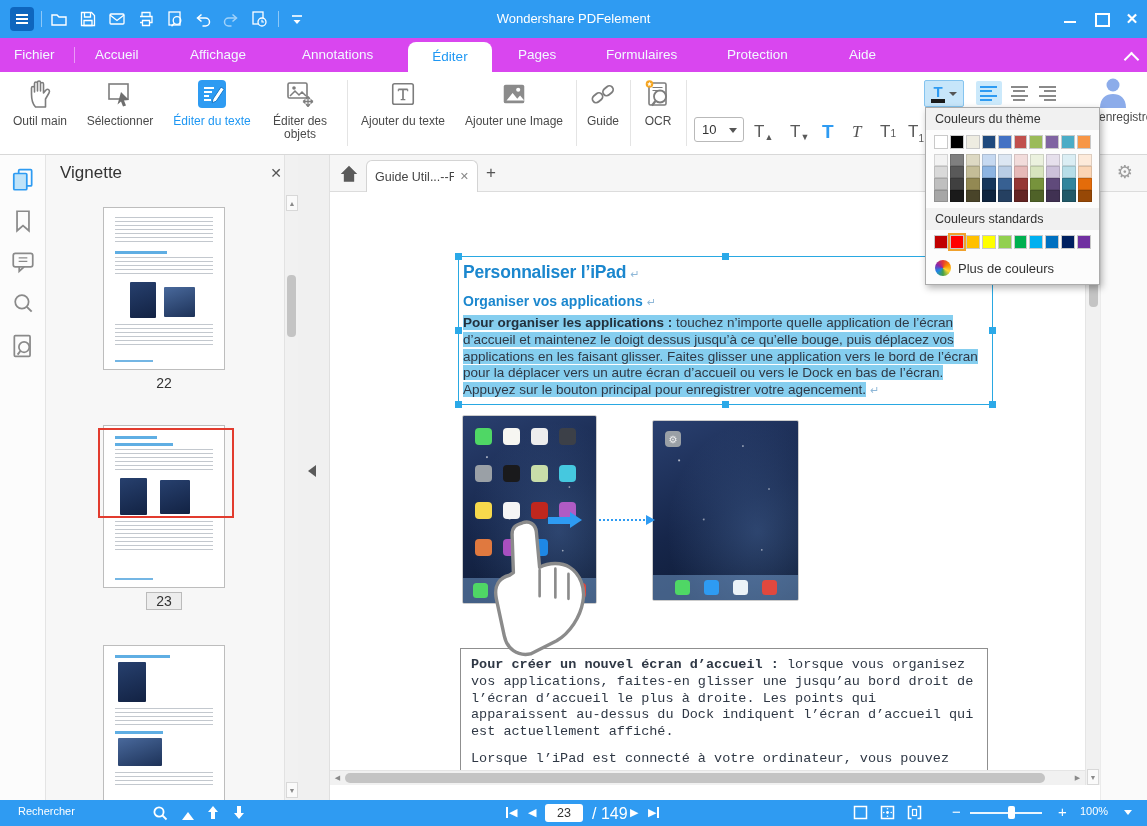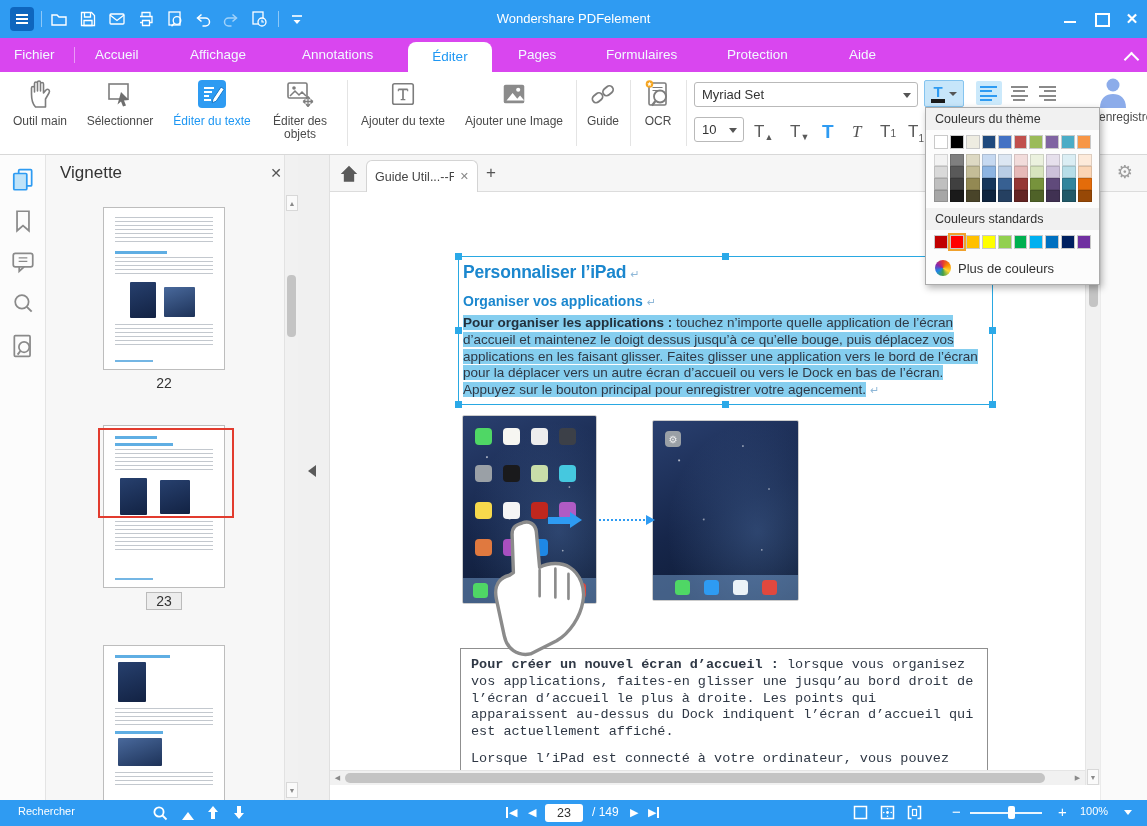--- a/index.html
+++ b/index.html
@@ -143,21 +143,21 @@
   #dotted-arrow .head{position:absolute;right:-10px;top:-6.5px;width:0;height:0;border-top:5.5px solid transparent;border-bottom:5.5px solid transparent;border-left:9px solid #2E9BF2;}
   #hand{position:absolute;left:148px;top:328px;width:118px;height:138px;z-index:6;}
 
   
   #statusbar{position:absolute;left:0;top:800px;width:100%;height:26px;background:#2F9BF2;color:#FFF;}
   #sb-search-label{position:absolute;left:18px;top:5px;font-size:11px;}
   .sb-ic{position:absolute;top:5px;width:16px;height:16px;}
   .sb-nav{position:absolute;top:6px;font-size:11px;color:#FFF;display:flex;align-items:center;}
   .sb-bar{display:inline-block;width:2px;height:11px;background:#FFF;}
   #page-input{position:absolute;left:545px;top:4px;width:38px;height:18px;background:#FFF;border-radius:3px;color:#333;font-size:12.5px;text-align:center;line-height:18px;}
-  #page-total{position:absolute;left:592px;top:5px;font-size:12px;}
+  #page-total{position:absolute;left:592px;top:5px;font-size:16px;}
   #zoom-minus{position:absolute;left:952px;top:3px;font-size:15px;}
   #zoom-track{position:absolute;left:970px;top:12px;width:72px;height:2px;background:rgba(255,255,255,.9);}
   #zoom-thumb{position:absolute;left:1008px;top:6px;width:7px;height:13px;background:#FFF;border-radius:2px;}
   #zoom-plus{position:absolute;left:1058px;top:3px;font-size:15px;}
   #zoom-value{position:absolute;left:1080px;top:5px;font-size:11px;}
   #zoom-caret{position:absolute;left:1124px;top:10px;width:0;height:0;border-left:4px solid transparent;border-right:4px solid transparent;border-top:5px solid #FFF;}
 </style>
 </head>
 <body>
 
@@ -328,23 +328,20 @@
             <circle cx="16" cy="16.5" r="6" fill="#FFF" stroke="#7D7D7D" stroke-width="1.8"></circle>
             <path d="M11.5 21 L8 25.5" stroke="#7D7D7D" stroke-width="2.2"></path>
             <circle cx="5.5" cy="4" r="3.8" fill="#F5A623"></circle>
             <path d="M5.5 1.8 l.7 1.4 1.5.2 -1.1 1 .3 1.5 -1.4 -.7 -1.4.7 .3 -1.5 -1.1 -1 1.5 -.2z" fill="#fff"></path>
           </svg>
       </div>
       <div class="tlabel">OCR</div>
     </div>
     <div class="tsep" style="left:686px"></div>
 
-    <div class="fselect" style="left:694px;top:10px;width:224px">
-      <span>Myriad Set</span><span class="car"></span>
-    </div>
     <div class="fselect" style="left:694px;top:45px;width:50px">
       <span>10</span><span class="car"></span>
     </div>
     <div class="fbtn" style="left:754px">
         <span class="t">T</span>
         <span class="mini">▲</span>
       </div>
     <div class="fbtn" style="left:790px">
         <span class="t">T</span>
         <span class="mini">▼</span>

